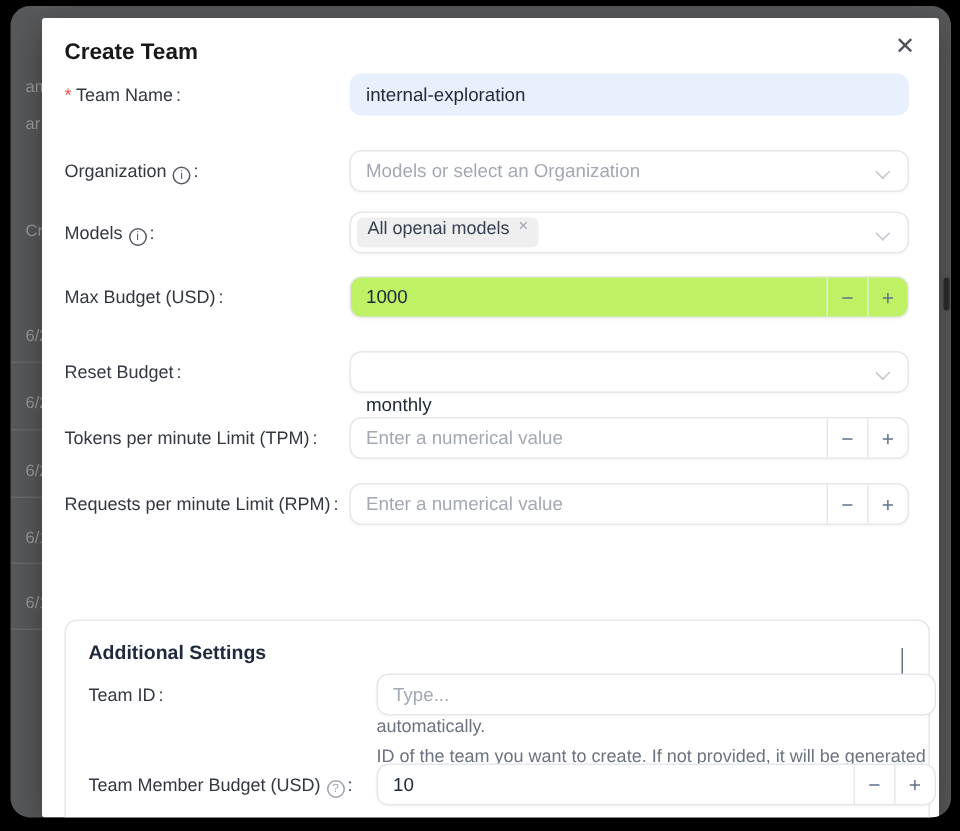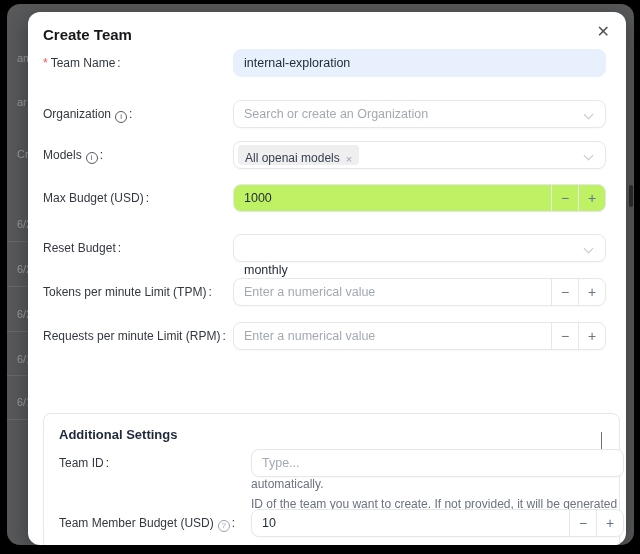--- a/index.html
+++ b/index.html
@@ -8,21 +8,21 @@
 
   
   .app-window { position:absolute; left:7px; top:4px; width:627px; height:541px;
     background:#58595b; border-radius:13px; overflow:hidden; }
   .bg-fragment { position:absolute; left:10px; width:20px; color:#9a9c9e; font-size:11px; line-height:12px; white-space:nowrap; overflow:hidden; }
   .bg-line { position:absolute; left:0; width:21px; height:1px; background:rgba(255,255,255,0.10); }
   .scroll-thumb { position:absolute; right:1px; top:181px; width:4px; height:22px; background:#2c2d2f; border-radius:2px; }
 
   
   .modal { position:absolute; left:21px; top:8px; width:598px; height:533px;
-    background:#fff; border-radius:12px; overflow:hidden; box-shadow:0 6px 24px rgba(0,0,0,0.35); }
+    background:#fff; border-radius:2px; overflow:hidden; box-shadow:0 6px 24px rgba(0,0,0,0.35); }
   .modal-title { position:absolute; left:15px; top:14px; font-size:15px; font-weight:700; color:#18181b; }
   .close-btn { position:absolute; right:16px; top:10px; font-size:16px; color:#52525b; cursor:pointer; line-height:20px; }
 
   .form-row { position:absolute; left:15px; width:568px; height:28px; }
   .row-label { position:absolute; left:0; top:0; height:28px; line-height:28px; font-size:12px; color:#333840; white-space:nowrap; }
   .req { color:#ff4d4f; margin-right:3px; }
   .colon { margin-left:2px; }
   .icircle { display:inline-block; width:12px; height:12px; border:1px solid #565a63; border-radius:50%;
     font-size:8px; line-height:10px; text-align:center; color:#565a63; vertical-align:-1px; margin-left:4px; }
   .icircle.help { border-color:#9ca3af; color:#9ca3af; }
@@ -34,21 +34,21 @@
     font-family:inherit; font-size:12.5px; color:#1f2937; padding:0 10px; }
   .control input::placeholder { color:#a3a9b3; }
   .control.blue { background:#e8f0fe; border:1px solid #e8f0fe;align-items:center; }
   .placeholder-text { font-size:12.5px; color:#a3a9b3; padding-left:10px; }
   .value-text { font-size:12.5px; color:#1f2937; padding-left:10px;margin-top:44px; }
   .chev-down { position:absolute; right:13px; top:10px; width:7px; height:7px;
     border-right:1.4px solid #c2c7cf; border-bottom:1.4px solid #c2c7cf; transform:rotate(45deg); }
   .chev-up { width:7px; height:7px; border-right:1.6px solid #64748b; border-bottom:1.6px solid #64748b;
     transform:rotate(-135deg); }
 
-  .tag { display:flex; align-items:flex-end; margin-left:4px; height:20px; background:#efefef;
+  .tag { display:flex; align-items:flex-start; margin-left:4px; height:20px; background:#efefef;
     border-radius:4px; padding:0 7px; font-size:12px; color:#374151; }
   .tag-x { margin-left:6px; color:#9ca3af; font-size:11px; cursor:pointer; }
 
   .num-control { padding:0; }
   .num-control input { flex:1; width:auto; }
   .num-control.gray { background:#bef264; }
   .step-btn { width:27px; height:100%; border-left:1px solid #e5e7eb; display:flex; align-items:center;
     justify-content:center; color:#64748b; font-size:14px; cursor:pointer; flex:none; }
 
   
@@ -59,21 +59,21 @@
   .card .form-row { left:15px; width:552px; }
   .card .control { left:192px;justify-content:flex-end; }
   .help-text { position:absolute; left:207px; top:60px; width:390px; font-size:12px; line-height:20px; color:#6b7280; }
 </style>
 </head>
 <body>
 
 <div class="stage">
   <div class="app-window">
     <span class="bg-fragment" style="top:48px">am</span>
-    <span class="bg-fragment" style="top:92px">ar</span>
+    <span class="bg-fragment" style="top:73px">ar</span>
     <span class="bg-fragment" style="top:144px">Cr</span>
     <span class="bg-fragment" style="top:214px">6/2</span>
     <span class="bg-fragment" style="top:259px">6/2</span>
     <span class="bg-fragment" style="top:304px">6/2</span>
     <span class="bg-fragment" style="top:349px">6/1</span>
     <span class="bg-fragment" style="top:392px">6/1</span>
     <div class="bg-line" style="top:237px"></div>
     <div class="bg-line" style="top:282px"></div>
     <div class="bg-line" style="top:327px"></div>
     <div class="bg-line" style="top:371px"></div>
@@ -91,21 +91,21 @@
         <div class="control blue no-border">
           <input type="text" value="internal-exploration" style="">
         </div>
       </div>
 
       <div class="form-row" style="top:88px">
         <div class="row-label">
           <span>Organization</span><span class="icircle">i</span><span class="colon">:</span>
         </div>
         <div class="control">
-          <span class="placeholder-text">Search or create an Organization</span>
+          <span class="placeholder-text">Models or select an Organization</span>
           <span class="chev-down"></span>
         </div>
       </div>
 
       <div class="form-row" style="top:129px">
         <div class="row-label">
           <span>Models</span><span class="icircle">i</span><span class="colon">:</span>
         </div>
         <div class="control">
           <span class="tag">

